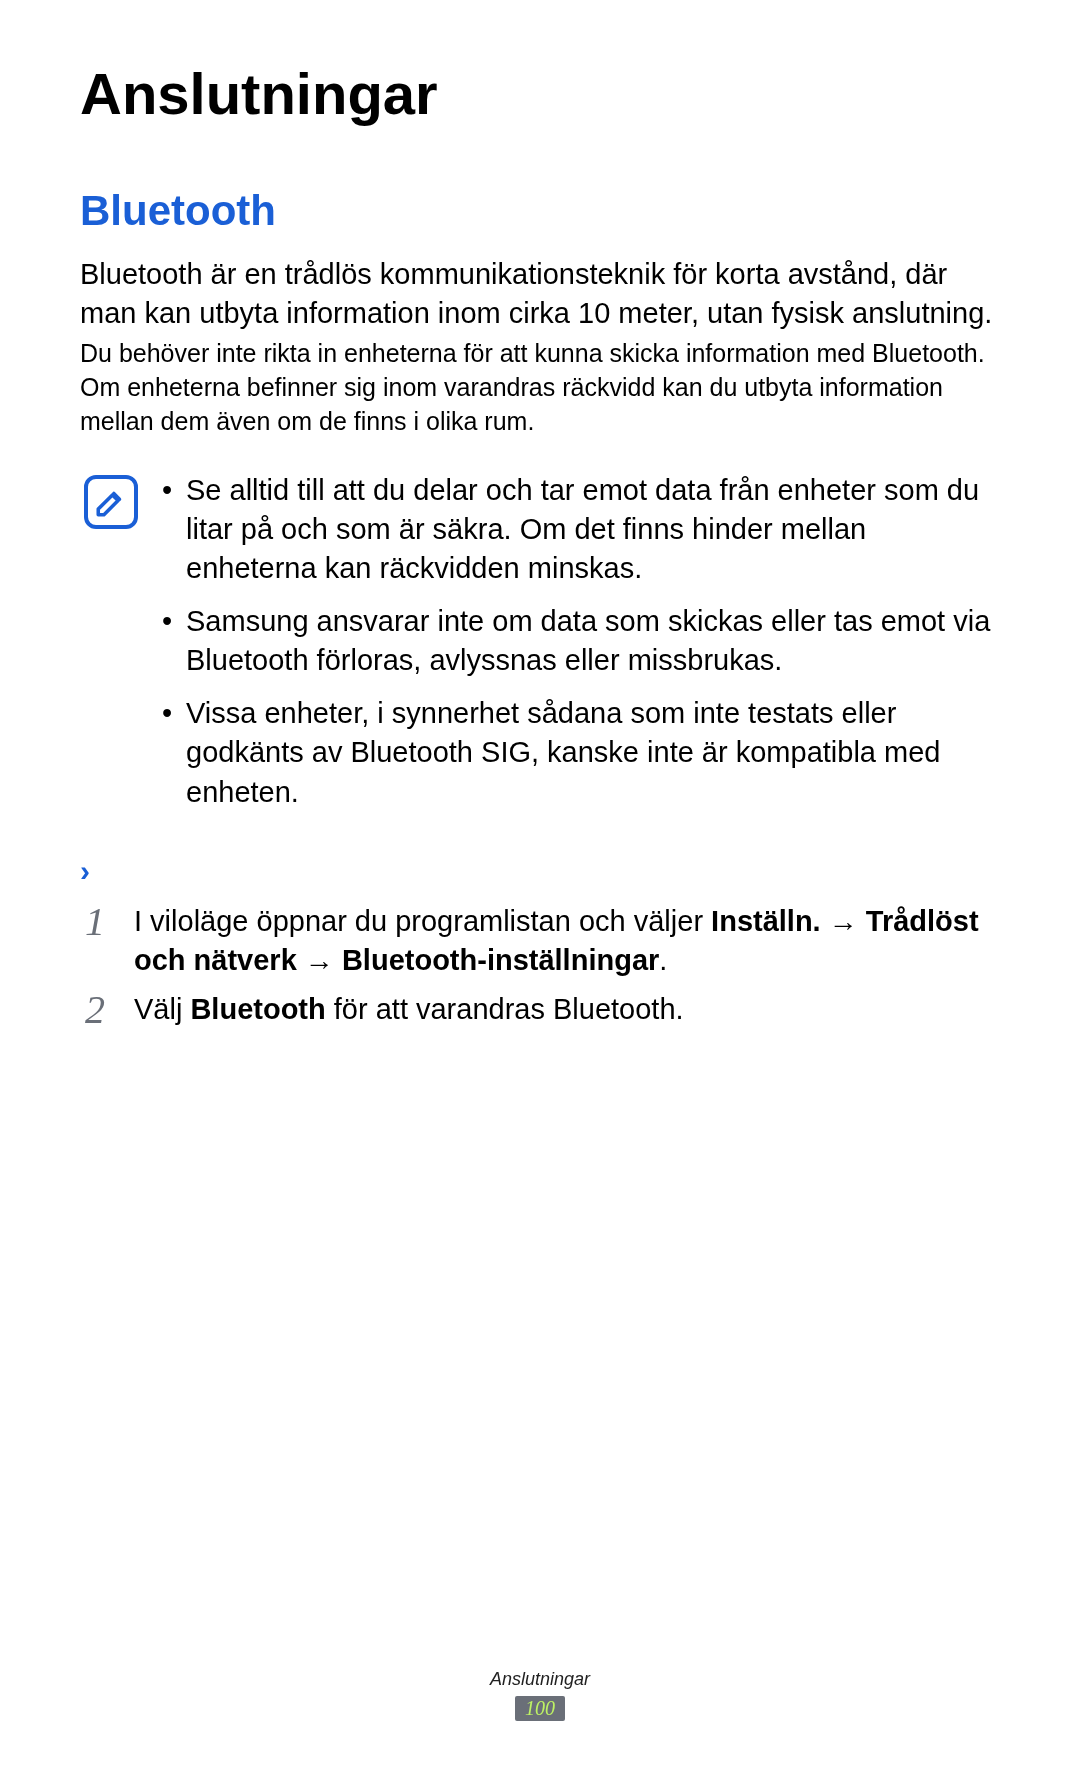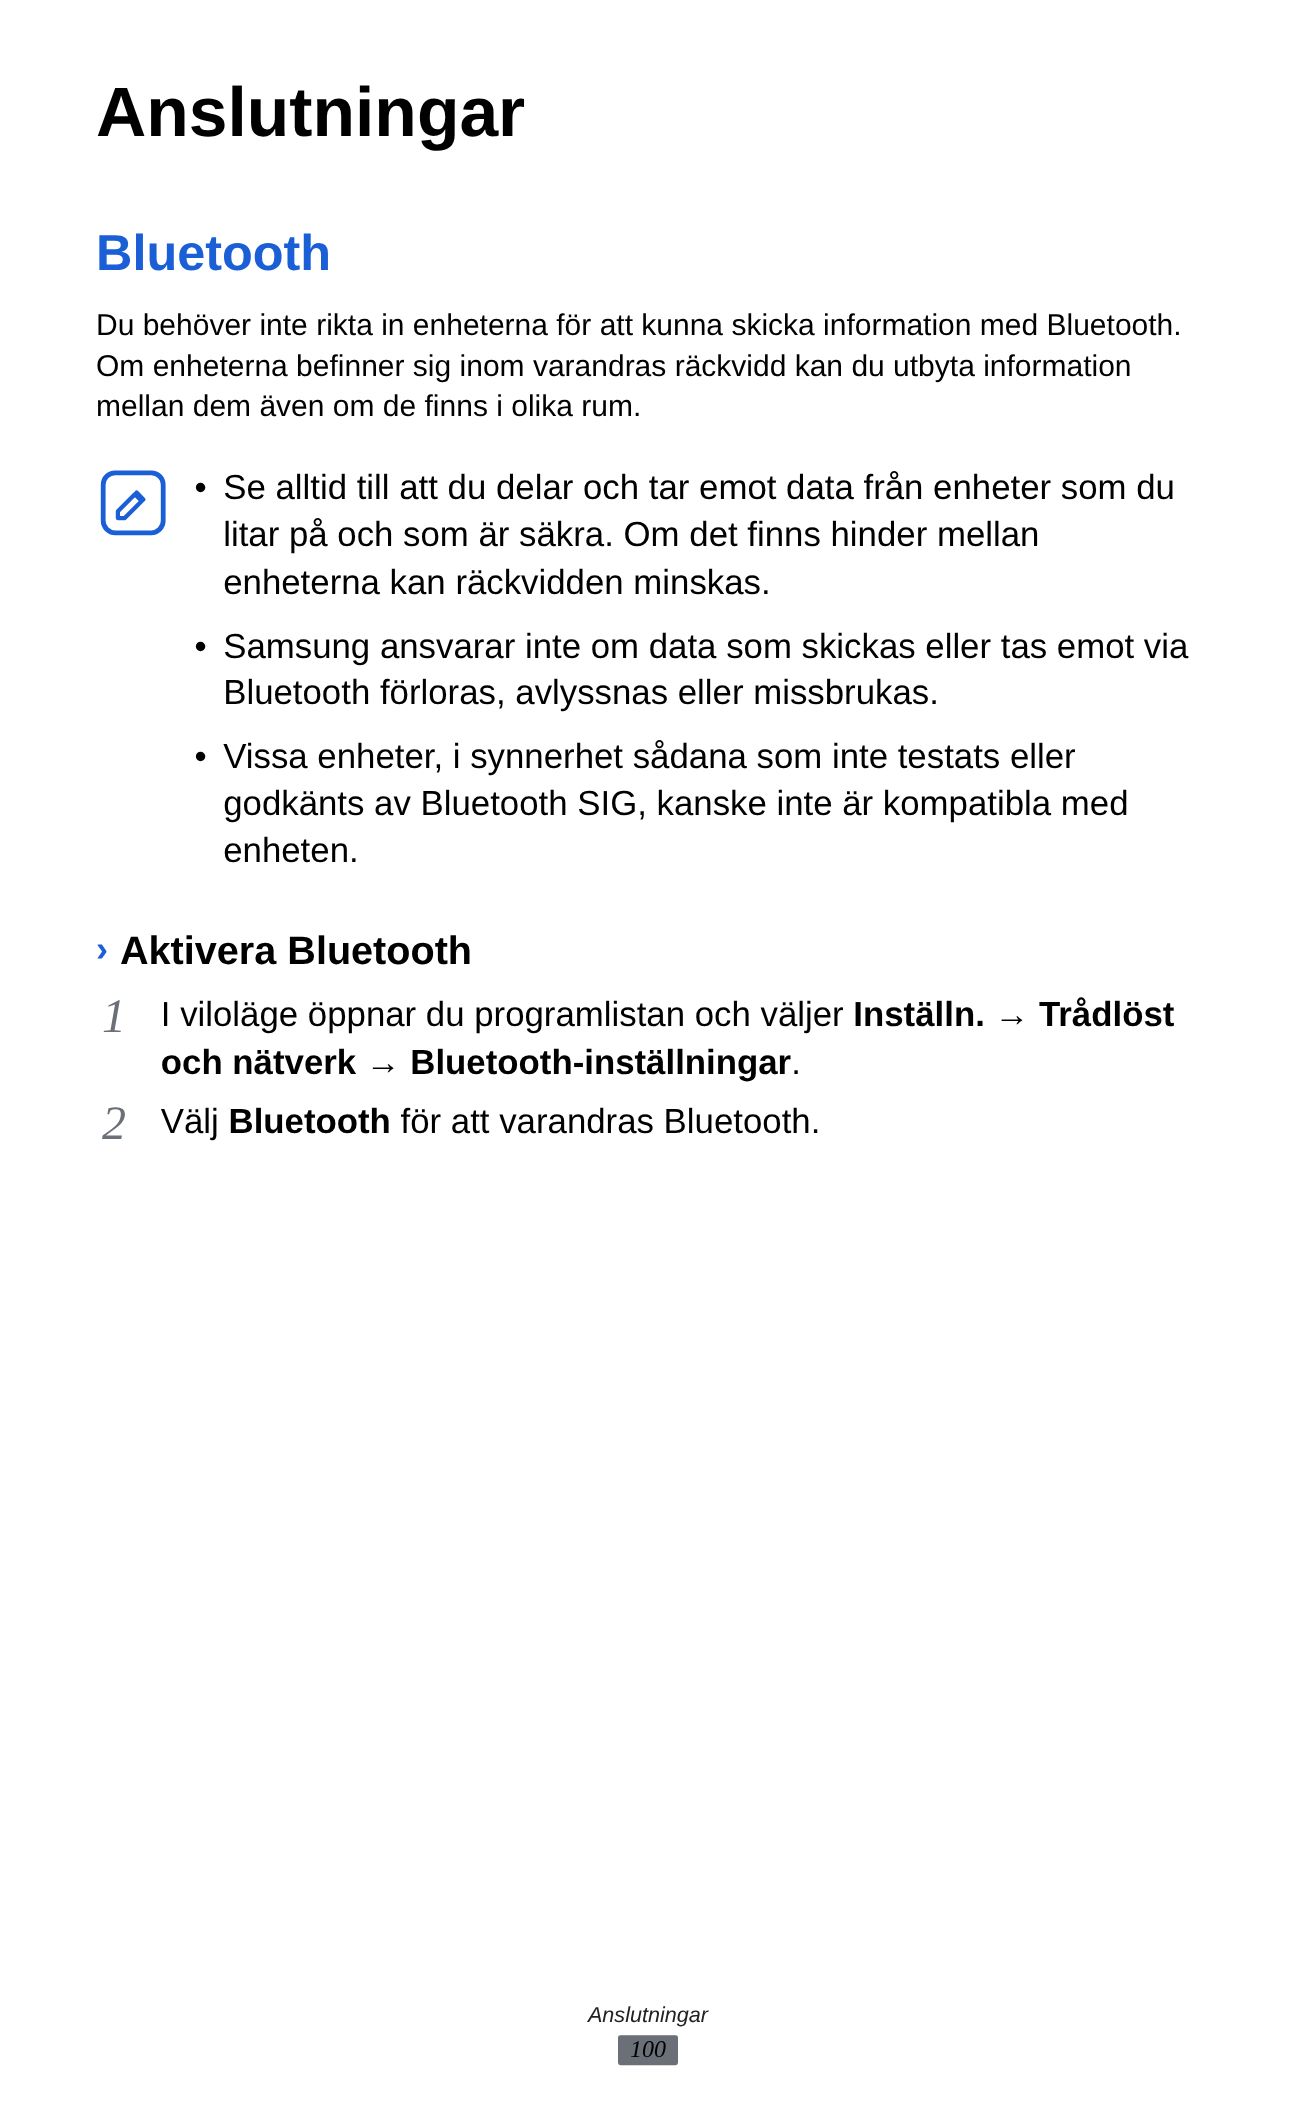--- a/index.html
+++ b/index.html
@@ -134,56 +134,56 @@
     }
     .footer-text {
       font-size: 18px;
       font-style: italic;
       color: #222;
       margin-bottom: 6px;
     }
     .page-num-box {
       display: inline-block;
       background: #6a6f78;
-      color: #000000;
+      color: #bef264;
       font-style: italic;
       font-size: 20px;
       padding: 1px 10px;
       border-radius: 2px;
       font-family: Georgia, serif;
     }
   </style>
 </head>
 <body>
 
 <div class="page">
 
   <h1 class="main-title">Anslutningar</h1>
 
   <h2 class="section-title">Bluetooth</h2>
 
+  <p class="body-text">Bluetooth är en trådlös kommunikationsteknik för korta avstånd, där man kan utbyta information inom cirka 10 meter, utan fysisk anslutning.</p>
   <p class="body-text-block2">Du behöver inte rikta in enheterna för att kunna skicka information med Bluetooth. Om enheterna befinner sig inom varandras räckvidd kan du utbyta information mellan dem även om de finns i olika rum.</p>
 
   <div class="note-container">
     <div class="note-icon">
       <svg viewBox="0 0 24 24" fill="none" stroke="#1a5fd6" stroke-width="2.5" stroke-linecap="round" stroke-linejoin="round">
         <path d="M3 17 L13 7 L17 11 L7 21 L3 21 Z"></path>
         <path d="M14 6 L18 10"></path>
       </svg>
     </div>
     <ul class="note-list">
       <li>Se alltid till att du delar och tar emot data från enheter som du litar på och som är säkra. Om det finns hinder mellan enheterna kan räckvidden minskas.</li>
       <li>Samsung ansvarar inte om data som skickas eller tas emot via Bluetooth förloras, avlyssnas eller missbrukas.</li>
       <li>Vissa enheter, i synnerhet sådana som inte testats eller godkänts av Bluetooth SIG, kanske inte är kompatibla med enheten.</li>
     </ul>
   </div>
 
   <div class="subsection-header">
     <span class="chevron">›</span>
-    <span class="subsection-title">Aktivera Bluetooth</span>
   </div>
 
   <div class="step-row">
     <div class="step-num">1</div>
     <div class="step-text">
       <span>I viloläge öppnar du programlistan och väljer </span><span class="bold">Inställn.</span><span class="arrow"> → </span><span class="bold">Trådlöst och nätverk</span><span class="arrow"> → </span><span class="bold">Bluetooth-inställningar</span><span>.</span>
     </div>
   </div>
 
   <div class="step-row">

